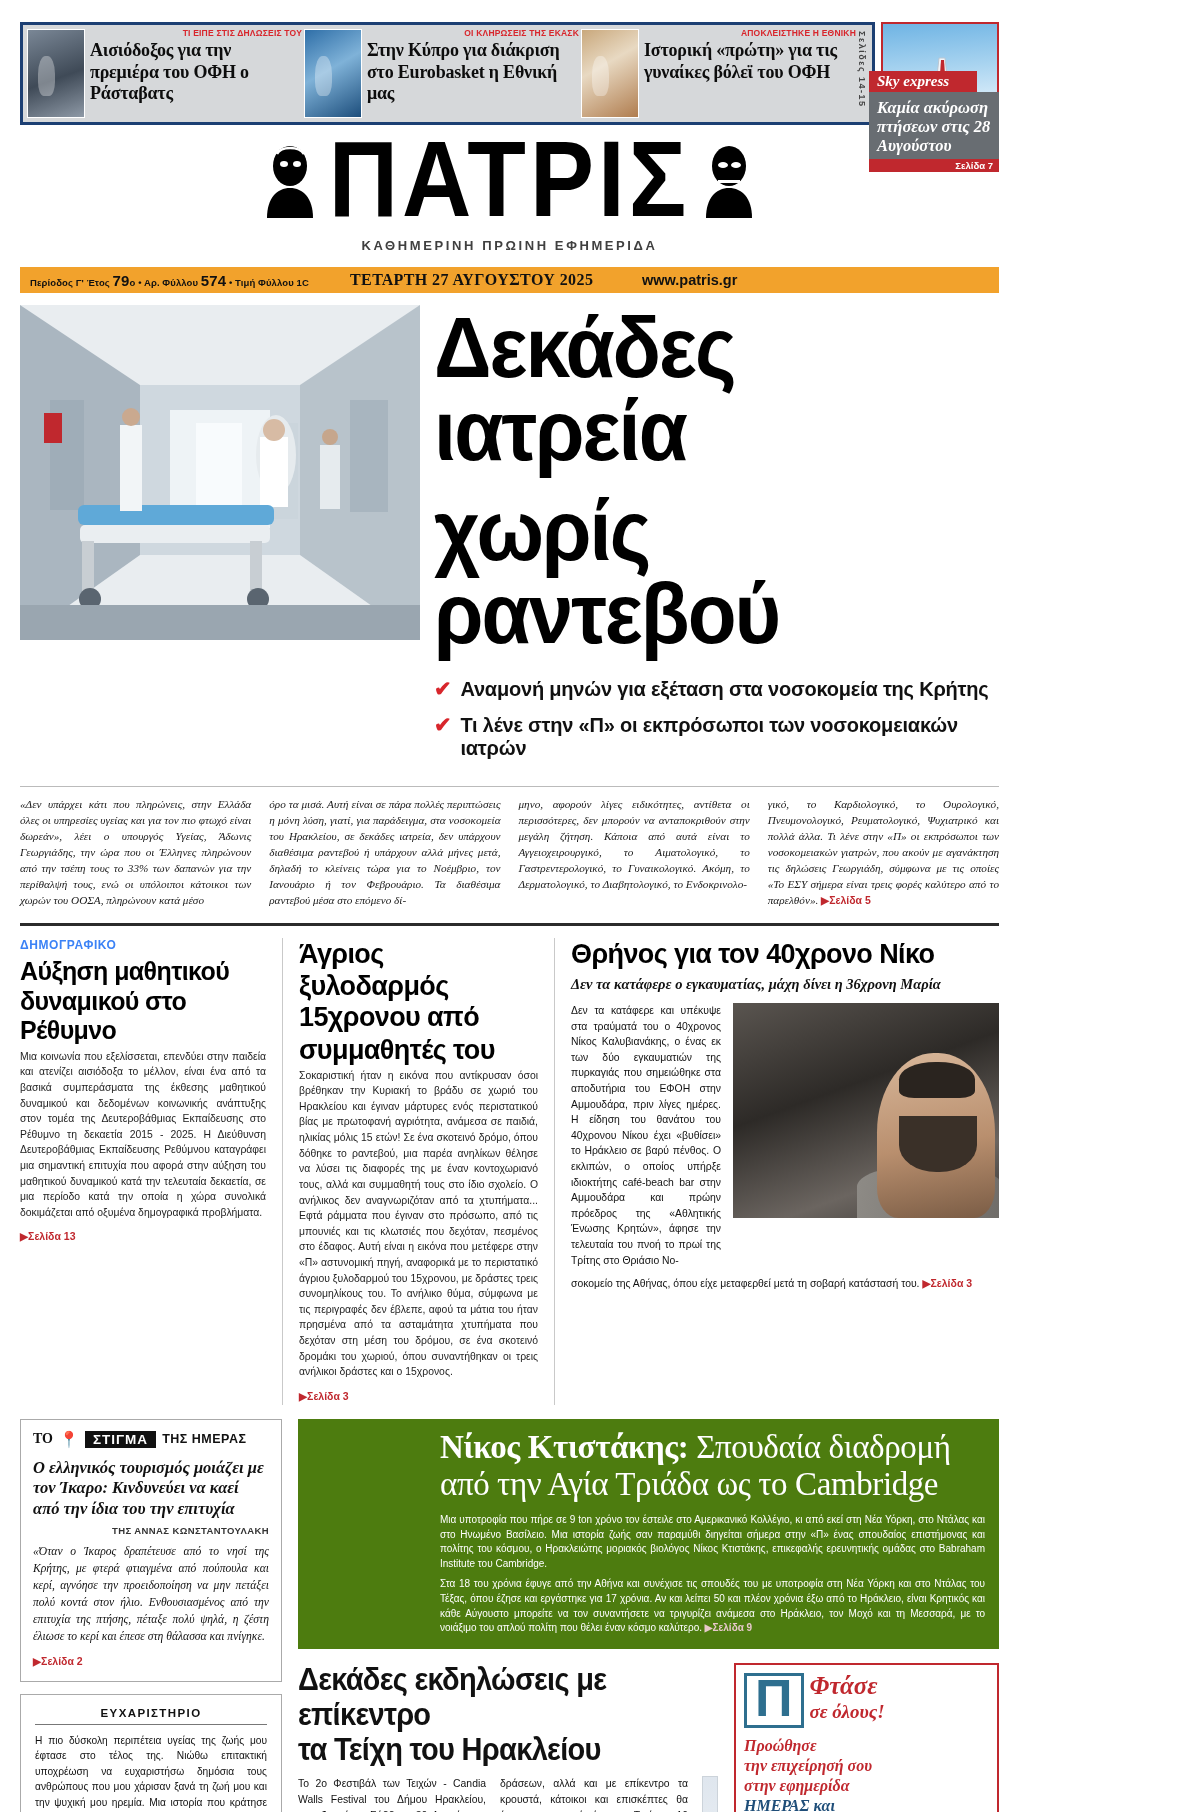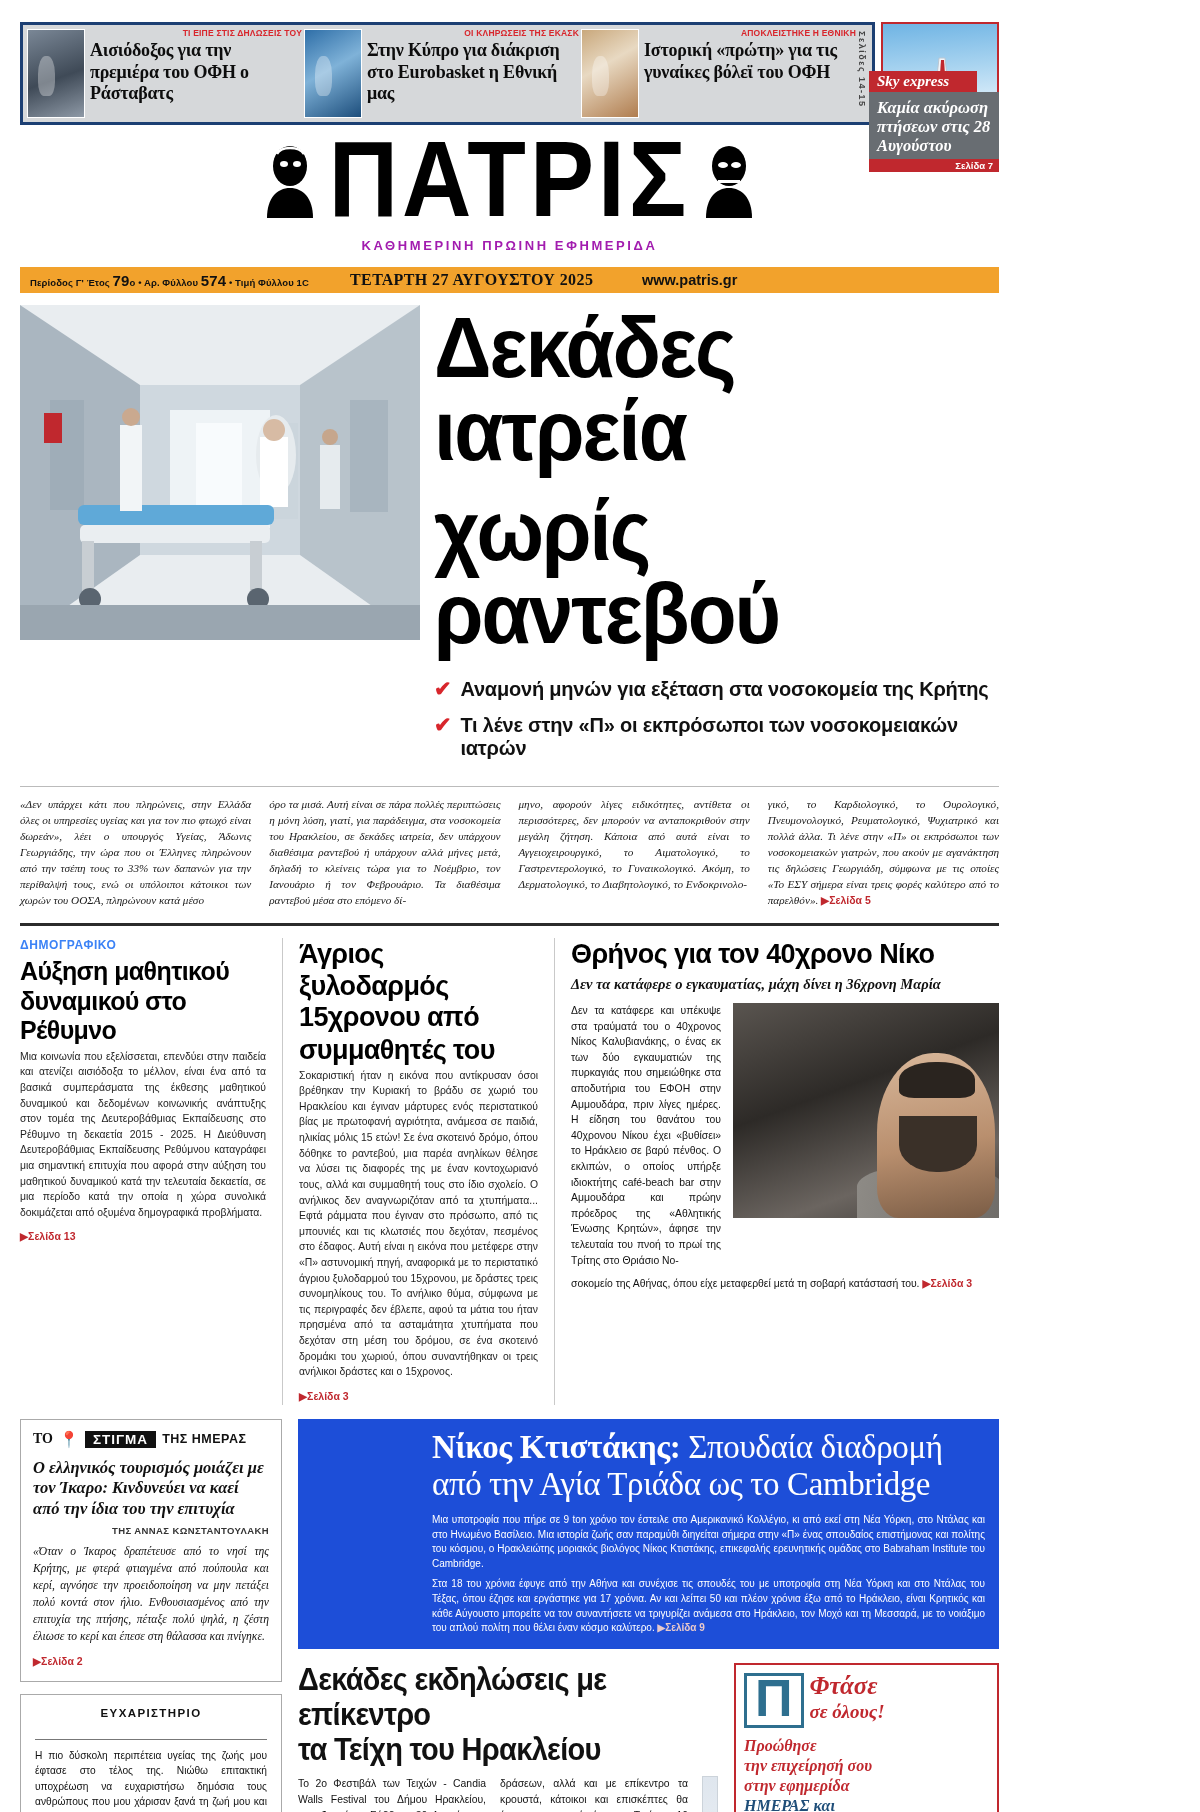--- a/index.html
+++ b/index.html
@@ -61,21 +61,21 @@
   .mast-center { text-align:center; padding-top:4px; }
   .mast-row { display:flex; align-items:center; justify-content:center; gap:8px; }
   .logotype {
     font-family:"Liberation Sans", sans-serif; font-weight:700; font-size:96px;
     letter-spacing:4px; line-height:.95; color:#000;
     transform: scaleY(1.12); display:inline-block;
   }
   .bustfig { width:62px; height:78px; position:relative; }
   .bustfig svg { width:100%; height:100%; }
   .mast-sub {
-    font-size:13px; font-weight:700; letter-spacing:2.6px; margin-top:14px; color:#a21caf;
+    font-size:13px; font-weight:700; letter-spacing:2.6px; margin-top:14px; color:#404040;
   }
   .sky-panel {
     position:absolute; right:0; top:-58px; width:130px;
   }
   .sky-tab {
     background:#c0282e; color:#fff; font-family:"Liberation Serif",serif; font-style:italic;
     font-weight:700; font-size:15px; padding:2px 8px; width:108px;
   }
   .sky-body {
     background:#686d72; color:#fff; font-family:"Liberation Serif",serif; font-style:italic;
@@ -200,28 +200,28 @@
     font-size:9.5px; font-weight:700; text-align:right; letter-spacing:.4px;
     margin-top:6px; color:#333;
   }
   .stigma-body {
     font-family:"Liberation Serif",serif; font-style:italic; font-size:11.6px;
     line-height:1.46; margin-top:8px; text-align:justify;
   }
   .thanks-box { border:1px solid #aaa; padding:12px 14px; margin-top:12px; }
   .thanks-title {
     text-align:center; font-size:11.5px; font-weight:700; letter-spacing:1.4px;
-    border-bottom:1px solid #777; padding-bottom:20px; margin-bottom:8px;
+    border-bottom:1px solid #777; padding-bottom:5px; margin-bottom:8px;
   }
   .thanks-body { font-size:10.2px; line-height:1.52; text-align:justify; }
 
   
   .lowright { flex:1; padding-left:16px; }
   .ktistakis {
-    background:#1d4ed8; display:flex; align-items:flex-start; min-height:152px; overflow:hidden;
+    background:#4d7c0f; display:flex; align-items:flex-start; min-height:152px; overflow:hidden;gap:8px;
   }
   .kphoto { width:128px; position:relative; background:#6f7872; overflow:hidden; }
   .kphoto .k-head {
     position:absolute; left:26px; bottom:10px; width:82px; height:98px;
     background: linear-gradient(170deg,#e0c0a4 0%,#bc947a 60%,#7d6150 100%);
     border-radius: 46% 46% 30% 30%;
   }
   .kphoto .k-hair {
     position:absolute; left:22px; bottom:76px; width:90px; height:44px;
     background:#4a4542; border-radius:50% 50% 18% 18%;

